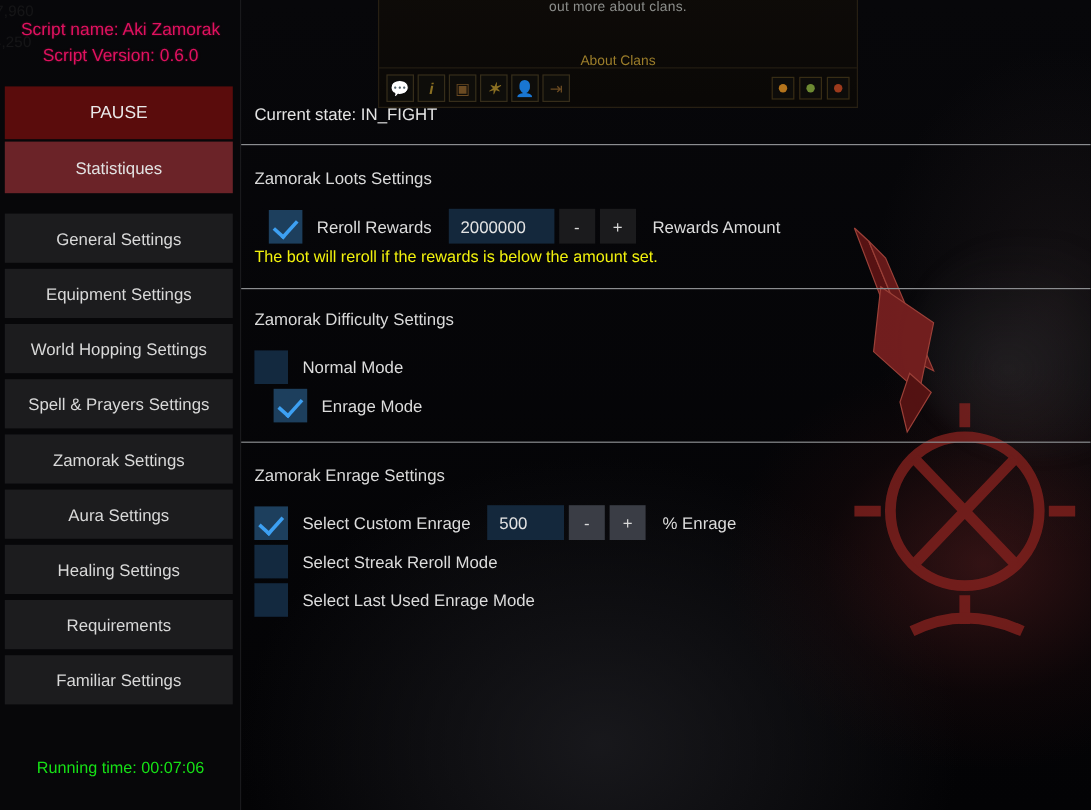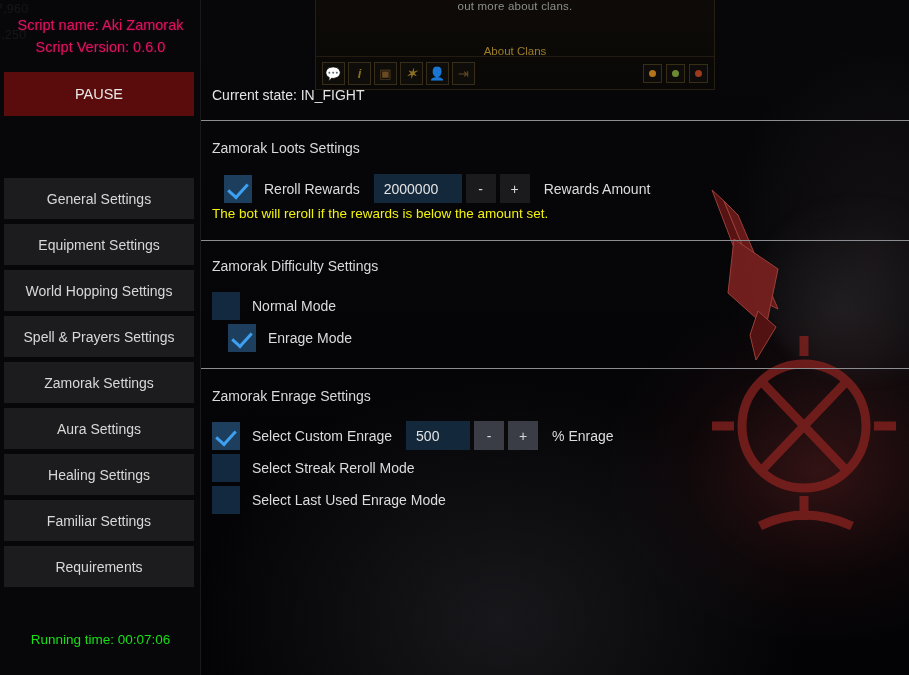--- a/index.html
+++ b/index.html
@@ -368,31 +368,32 @@
     </div>
   </div>
 
   <div class="sidebar">
     <div class="script-head">
       <div>Script name: Aki Zamorak</div>
       <div>Script Version: 0.6.0</div>
     </div>
 
     <button class="btn-pause">PAUSE</button>
+    <button class="btn-stats">Statistiques</button>
 
     <div class="nav-list">
       <button class="nav-btn">General Settings</button>
       <button class="nav-btn">Equipment Settings</button>
       <button class="nav-btn">World Hopping Settings</button>
       <button class="nav-btn">Spell &amp; Prayers Settings</button>
       <button class="nav-btn">Zamorak Settings</button>
       <button class="nav-btn">Aura Settings</button>
       <button class="nav-btn">Healing Settings</button>
+      <button class="nav-btn">Requirements</button>
       <button class="nav-btn">Familiar Settings</button>
-      <button class="nav-btn">Requirements</button>
     </div>
 
     <div class="running-time">Running time: 00:07:06</div>
   </div>
 
   <div class="main">
 
     <div class="state-row">Current state: IN_FIGHT</div>
     <div class="hr h1"></div>
 

